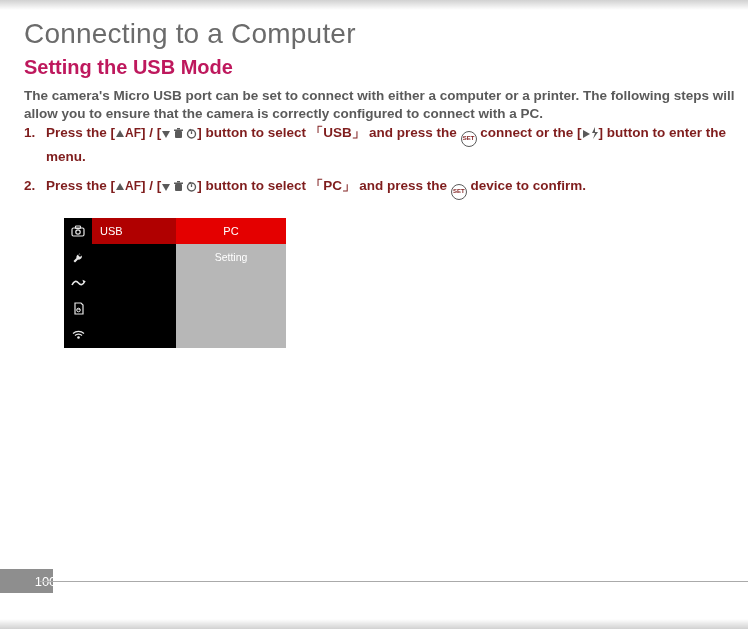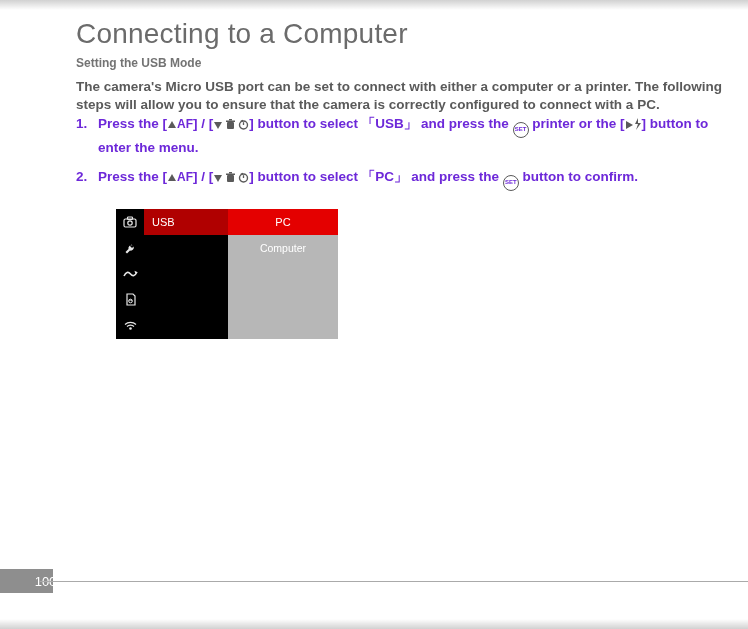--- a/index.html
+++ b/index.html
@@ -11,54 +11,54 @@
       position: relative;
       color: #5a5a5a;
     }
     .top-gradient {
       position: absolute;
       top: 0; left: 0; right: 0;
       height: 10px;
       background: linear-gradient(to bottom, rgba(0,0,0,0.18), rgba(0,0,0,0));
     }
     .content {
-      padding: 18px 8px 0 76px;
+      padding: 18px 8px 0 24px;
     }
     h1 {
       font-weight: 400;
       font-size: 28px;
       color: #6b6b6b;
       margin-bottom: 6px;
       letter-spacing: 0.2px;
     }
     .intro {
       font-size: 13.5px;
       font-weight: 600;
       color: #5a5a5a;
       line-height: 1.35;
       margin-bottom: 16px;
     }
     h2 {
       font-weight: 700;
-      font-size: 12px;
-      color: #737373;
+      font-size: 20px;
+      color: #be185d;
       margin-bottom: 8px;
     }
     .sub-intro {
       font-size: 13.5px;
       font-weight: 600;
       color: #5a5a5a;
       line-height: 1.35;
     }
     ol.steps {
       list-style: none;
       counter-reset: step;
       font-size: 13.5px;
       font-weight: 600;
-      color: #6d28d9;
+      color: #7f1d1d;
     }
     ol.steps > li {
       position: relative;
       padding-left: 22px;
       margin-bottom: 10px;
       line-height: 1.45;
     }
     ol.steps > li::before {
       counter-increment: step;
       content: counter(step) ".";
@@ -186,42 +186,42 @@
           </svg></span><span class="icon" style="margin:0 2px;"><svg width="11" height="11" viewBox="0 0 11 11">
             <rect x="2" y="3" width="7" height="7" rx="1" fill="#5a5a5a"></rect>
             <rect x="1" y="1.5" width="9" height="1.5" fill="#5a5a5a"></rect>
             <rect x="4" y="0" width="3" height="1.5" fill="#5a5a5a"></rect>
           </svg></span><span class="icon"><svg width="11" height="11" viewBox="0 0 11 11">
             <circle cx="5.5" cy="6" r="4" stroke="#5a5a5a" stroke-width="1.4" fill="none"></circle>
             <line x1="5.5" y1="6" x2="5.5" y2="3.2" stroke="#5a5a5a" stroke-width="1.3"></line>
             <path d="M2.7 2.4 A5 5 0 0 1 5 1.4" stroke="#5a5a5a" stroke-width="1.3" fill="none"></path>
           </svg></span><span class="cjk">] button to select 「</span><span>USB</span><span class="cjk">」 and press the </span><span class="set-btn">
           <span>SET</span>
-        </span><span> printer or the [</span><span class="icon"><svg width="9" height="10" viewBox="0 0 9 10">
+        </span><span> connect or the [</span><span class="icon"><svg width="9" height="10" viewBox="0 0 9 10">
             <polygon points="1,1 8,5 1,9" fill="#5a5a5a"></polygon>
           </svg></span><span class="icon"><svg width="8" height="12" viewBox="0 0 8 12">
             <polygon points="4,0 1,6 4,6 2,12 7,5 4,5" fill="#5a5a5a"></polygon>
           </svg></span><span>] button to enter the menu.</span>
     </li>
     <li>
       <span>Press the [</span><span class="icon"><svg width="10" height="10" viewBox="0 0 10 10">
             <polygon points="5,1 9,8 1,8" fill="#5a5a5a"></polygon>
           </svg></span><span style="font-size:12px;font-weight:700;">AF</span><span>] / [</span><span class="icon"><svg width="10" height="10" viewBox="0 0 10 10">
             <polygon points="1,2 9,2 5,9" fill="#5a5a5a"></polygon>
           </svg></span><span class="icon" style="margin:0 2px;"><svg width="11" height="11" viewBox="0 0 11 11">
             <rect x="2" y="3" width="7" height="7" rx="1" fill="#5a5a5a"></rect>
             <rect x="1" y="1.5" width="9" height="1.5" fill="#5a5a5a"></rect>
             <rect x="4" y="0" width="3" height="1.5" fill="#5a5a5a"></rect>
           </svg></span><span class="icon"><svg width="11" height="11" viewBox="0 0 11 11">
             <circle cx="5.5" cy="6" r="4" stroke="#5a5a5a" stroke-width="1.4" fill="none"></circle>
             <line x1="5.5" y1="6" x2="5.5" y2="3.2" stroke="#5a5a5a" stroke-width="1.3"></line>
             <path d="M2.7 2.4 A5 5 0 0 1 5 1.4" stroke="#5a5a5a" stroke-width="1.3" fill="none"></path>
           </svg></span><span class="cjk">] button to select 「</span><span>PC</span><span class="cjk">」 and press the </span><span class="set-btn">
           <span>SET</span>
-        </span><span> button to confirm.</span>
+        </span><span> device to confirm.</span>
     </li>
   </ol>
 
   <div class="menu">
     <div class="menu-sidebar">
       <div class="sb-item">
         <svg width="14" height="12" viewBox="0 0 14 12">
             <rect x="1" y="3" width="12" height="8" rx="1.5" fill="none" stroke="#e8e8e8" stroke-width="1.2"></rect>
             <rect x="4.5" y="1" width="5" height="2.5" rx="0.8" fill="none" stroke="#e8e8e8" stroke-width="1.2"></rect>
             <circle cx="7" cy="7" r="2.2" fill="none" stroke="#e8e8e8" stroke-width="1.2"></circle>
@@ -253,21 +253,21 @@
           </svg>
       </div>
     </div>
     <div class="menu-body">
       <div class="menu-row header">
         <div class="label">USB</div>
         <div class="value">PC</div>
       </div>
       <div class="menu-row alt">
         <div class="label"></div>
-        <div class="value">Computer</div>
+        <div class="value">Setting</div>
       </div>
       <div class="menu-row empty">
         <div class="label"></div>
           <div class="value"></div>
       </div>
       <div class="menu-row empty">
         <div class="label"></div>
           <div class="value"></div>
       </div>
       <div class="menu-row empty">

